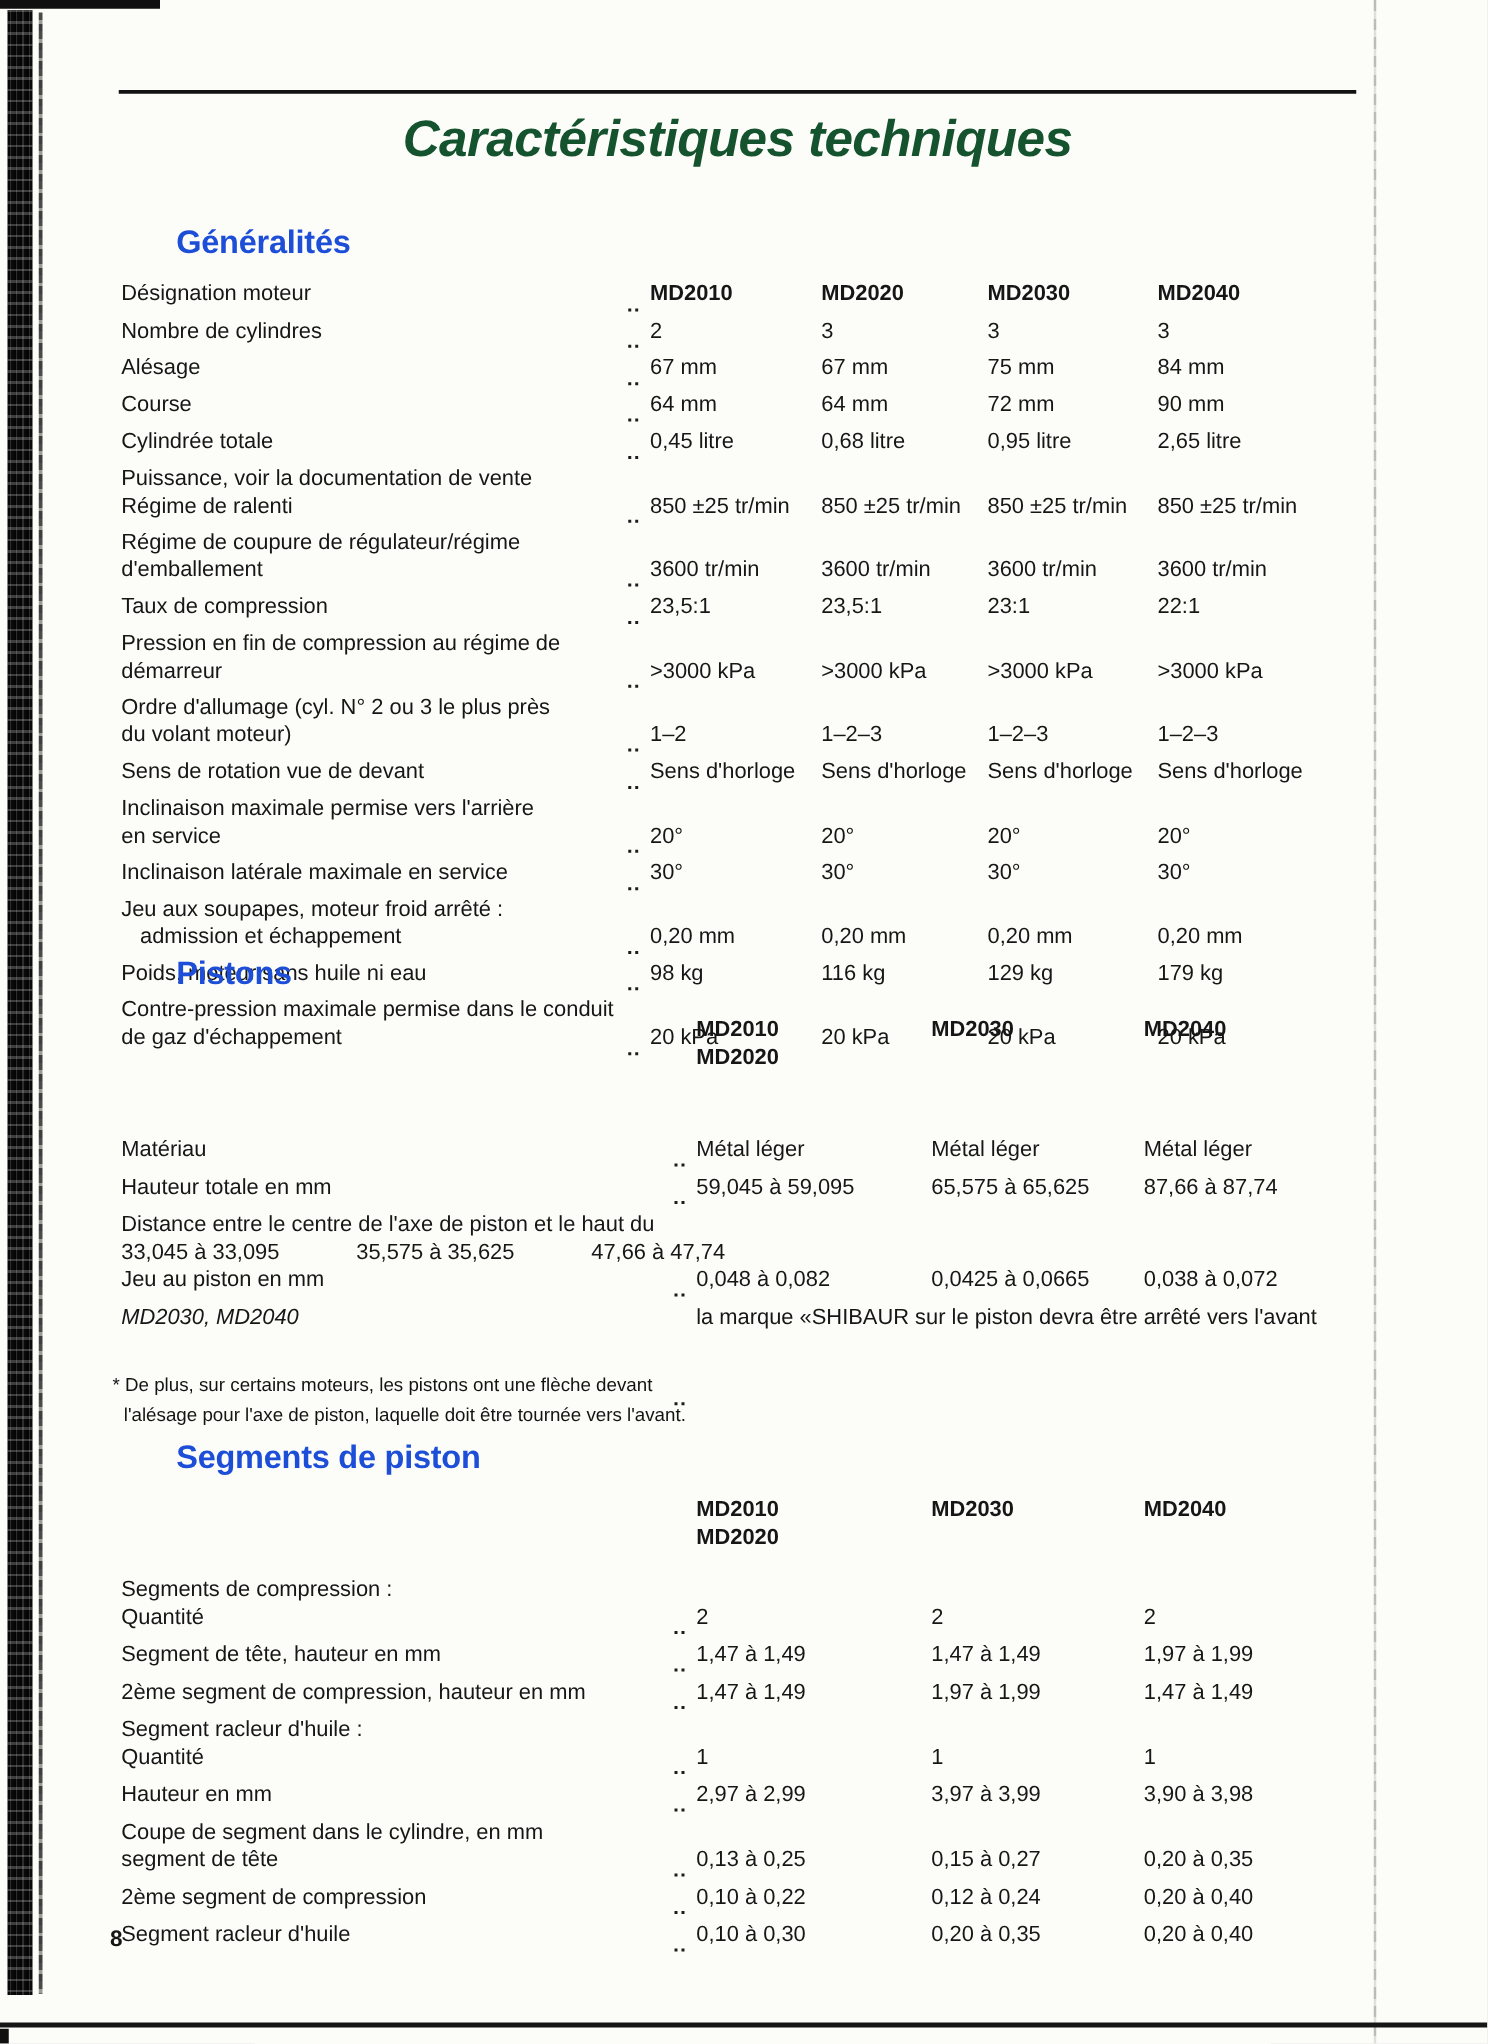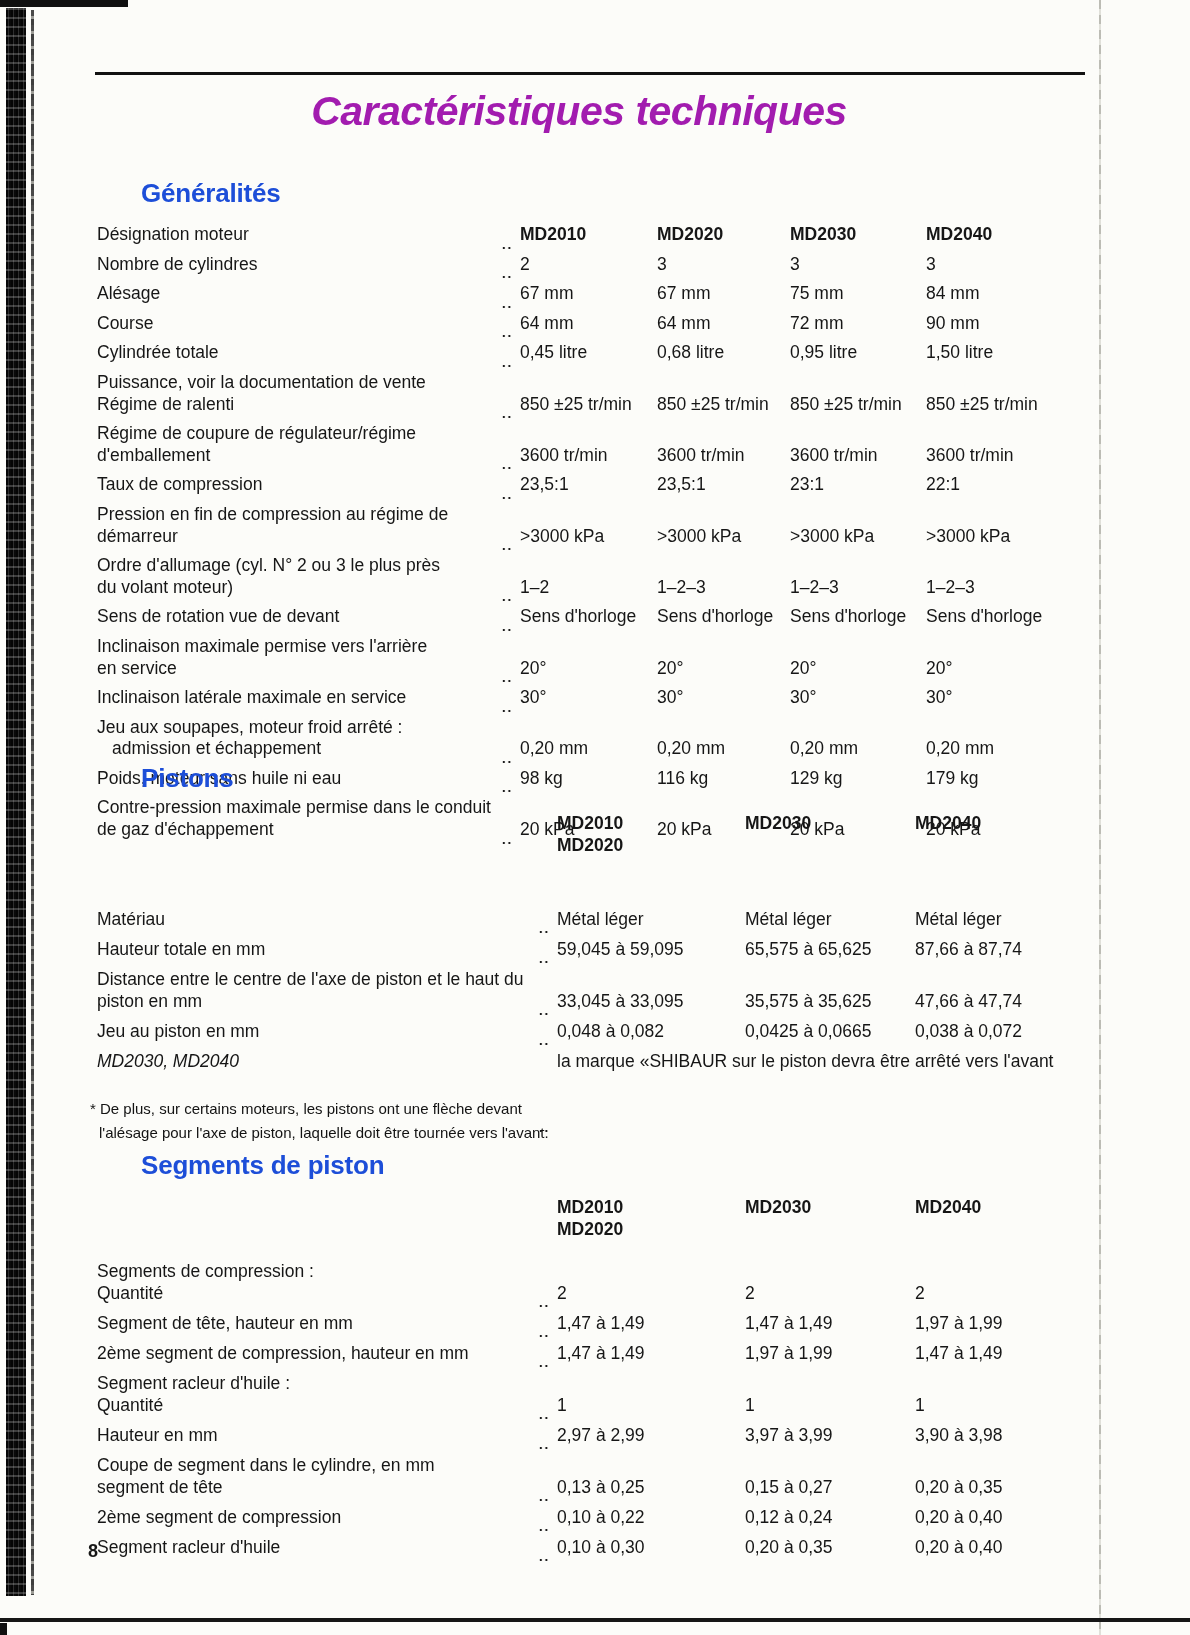--- a/index.html
+++ b/index.html
@@ -29,24 +29,24 @@
     position:absolute;left:1099px;top:0;width:2px;height:1635px;
     background:repeating-linear-gradient(180deg,#b5b5ad 0 9px,#dddDD6 9px 15px);
     opacity:.9;
   }
   .bottom-rule{position:absolute;left:0;top:1618px;width:1190px;height:4px;background:#161616;}
   .bottom-corner{position:absolute;left:0;top:1623px;width:7px;height:12px;background:#101010;}
 
   
   .title-rule{position:absolute;left:95px;top:72px;width:990px;height:3px;background:#121212;}
   .doc-title{
-    position:absolute;left:84px;top:88px;width:990px;
+    position:absolute;left:95px;top:88px;width:990px;
     text-align:center;
     font-size:41px;font-weight:700;font-style:italic;letter-spacing:-.5px;
-    color:#a21caf;
+    color:#14532d;
   }
   .section-heading{
     position:absolute;left:93px;
     font-size:26px;font-weight:700;color:#1d4ed8;letter-spacing:-.2px;margin-left:48px;
   }
   #h-generalites{top:178px;}
   #h-pistons{top:763px;}
   #h-segments{top:1150px;}
 
   
@@ -143,21 +143,21 @@
         <div class="vcell">90 mm</div>
       </div>
       <div class="trow">
         <div class="lbl-cell">
           <span class="lbl">Cylindrée totale</span>
           <span class="leader"></span>
         </div>
         <div class="vcell">0,45 litre</div>
         <div class="vcell">0,68 litre</div>
         <div class="vcell">0,95 litre</div>
-        <div class="vcell">1,50 litre</div>
+        <div class="vcell">2,65 litre</div>
       </div>
       <div class="trow">
         <div class="lbl-cell">
           <span class="lbl">Puissance, voir la documentation de vente</span>
         </div>
       </div>
       <div class="trow">
         <div class="lbl-cell">
           <span class="lbl">Régime de ralenti</span>
           <span class="leader"></span>
@@ -327,24 +327,20 @@
         <div class="vcell">59,045 à 59,095</div>
         <div class="vcell">65,575 à 65,625</div>
         <div class="vcell">87,66 à 87,74</div>
       </div>
       <div class="trow">
         <div class="lbl-cell">
           <span class="lbl">Distance entre le centre de l'axe de piston et le haut du</span>
         </div>
       </div>
       <div class="trow">
-        <div class="lbl-cell">
-          <span class="lbl">piston en mm</span>
-          <span class="leader"></span>
-        </div>
         <div class="vcell">33,045 à 33,095</div>
         <div class="vcell">35,575 à 35,625</div>
         <div class="vcell">47,66 à 47,74</div>
       </div>
       <div class="trow">
         <div class="lbl-cell">
           <span class="lbl">Jeu au piston en mm</span>
           <span class="leader"></span>
         </div>
         <div class="vcell">0,048 à 0,082</div>

